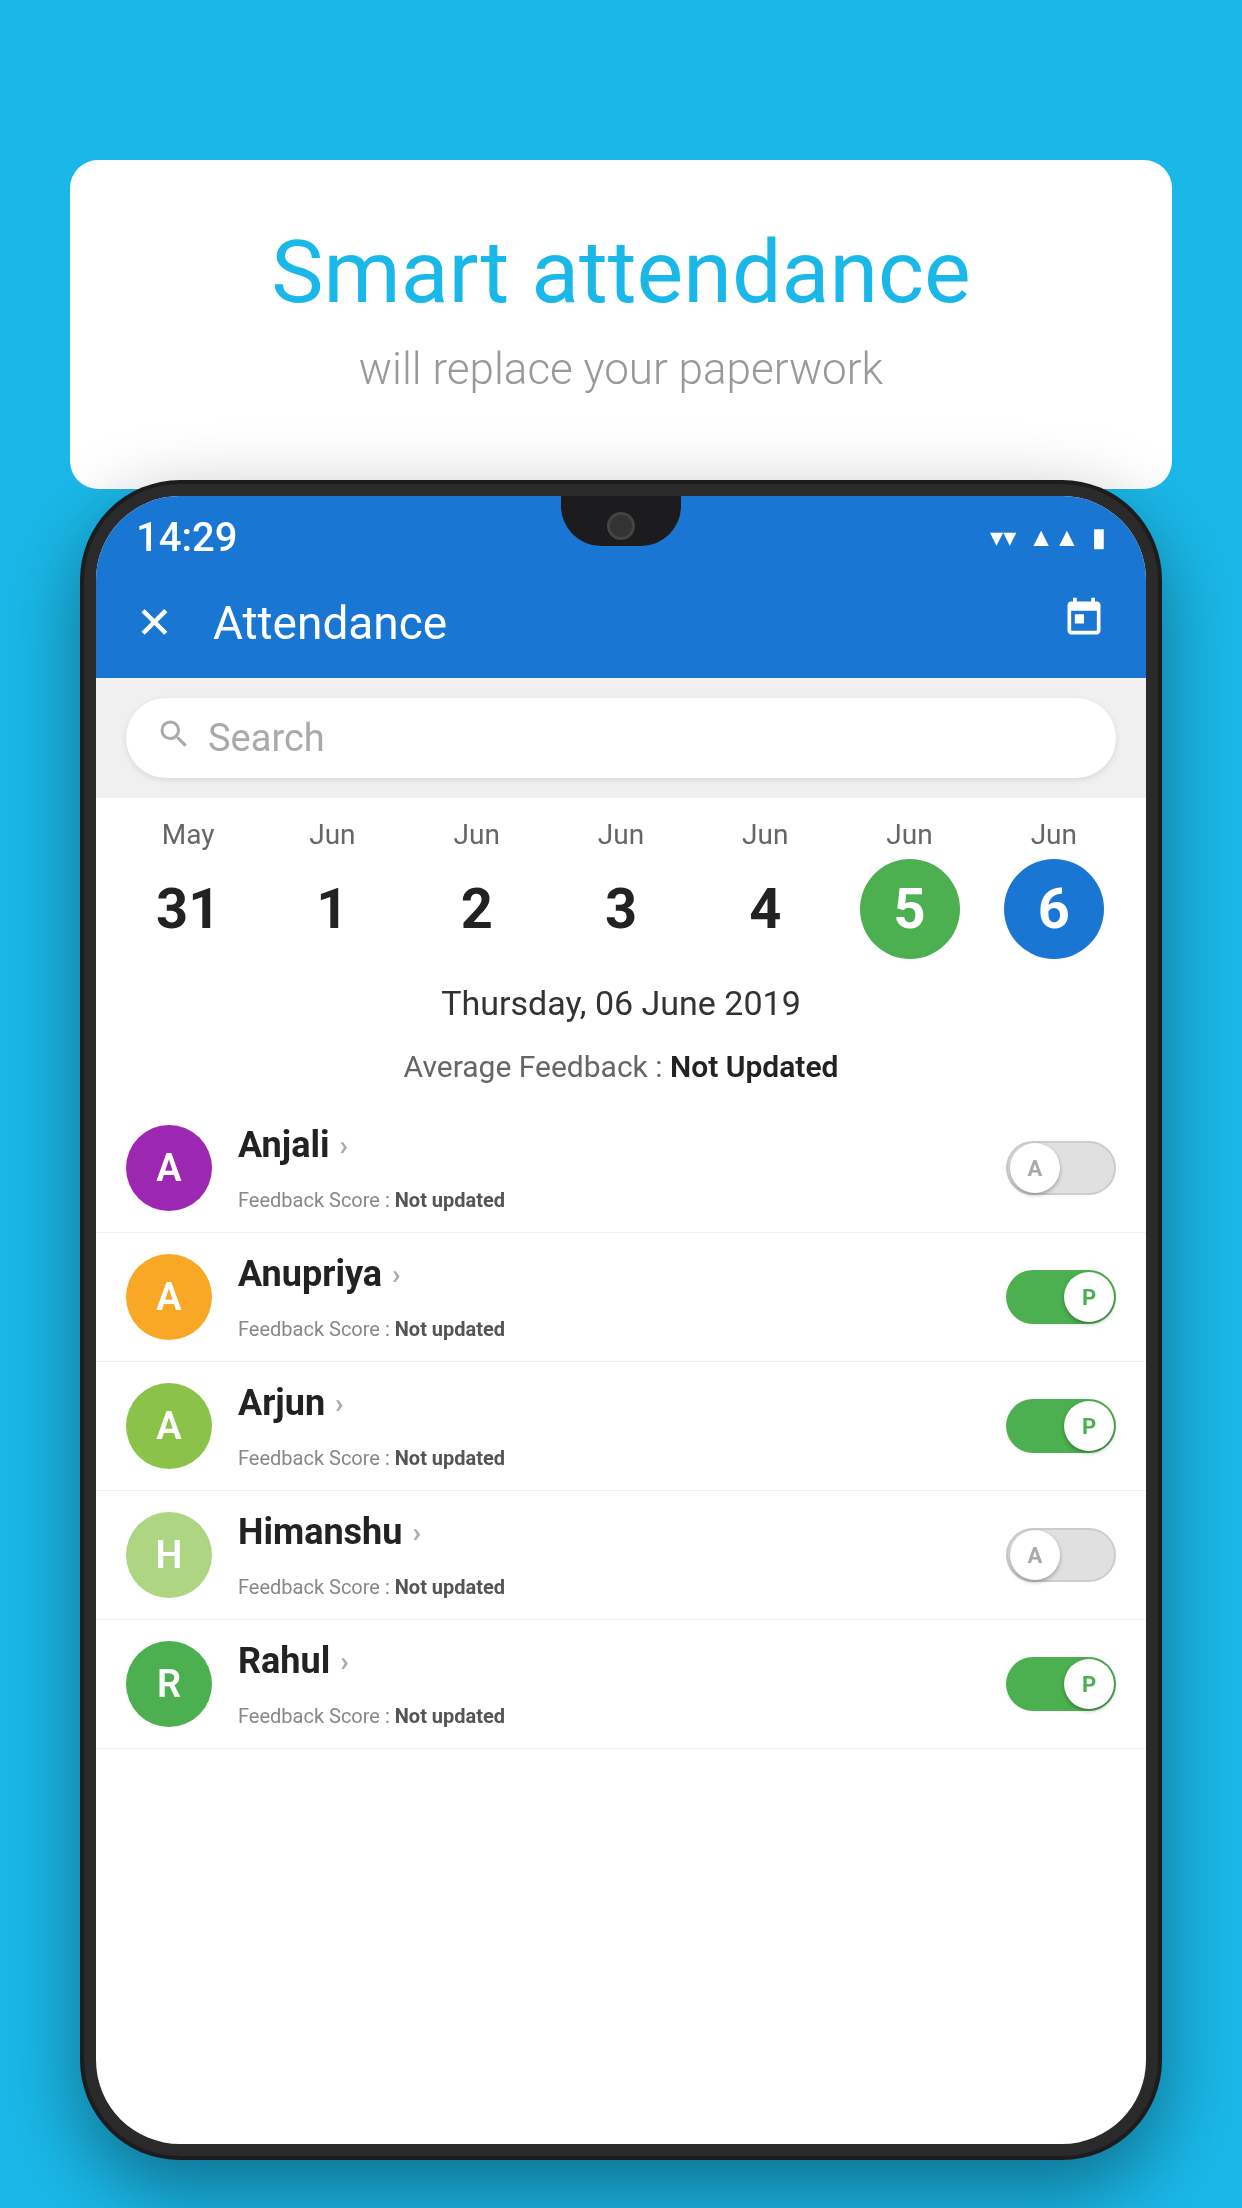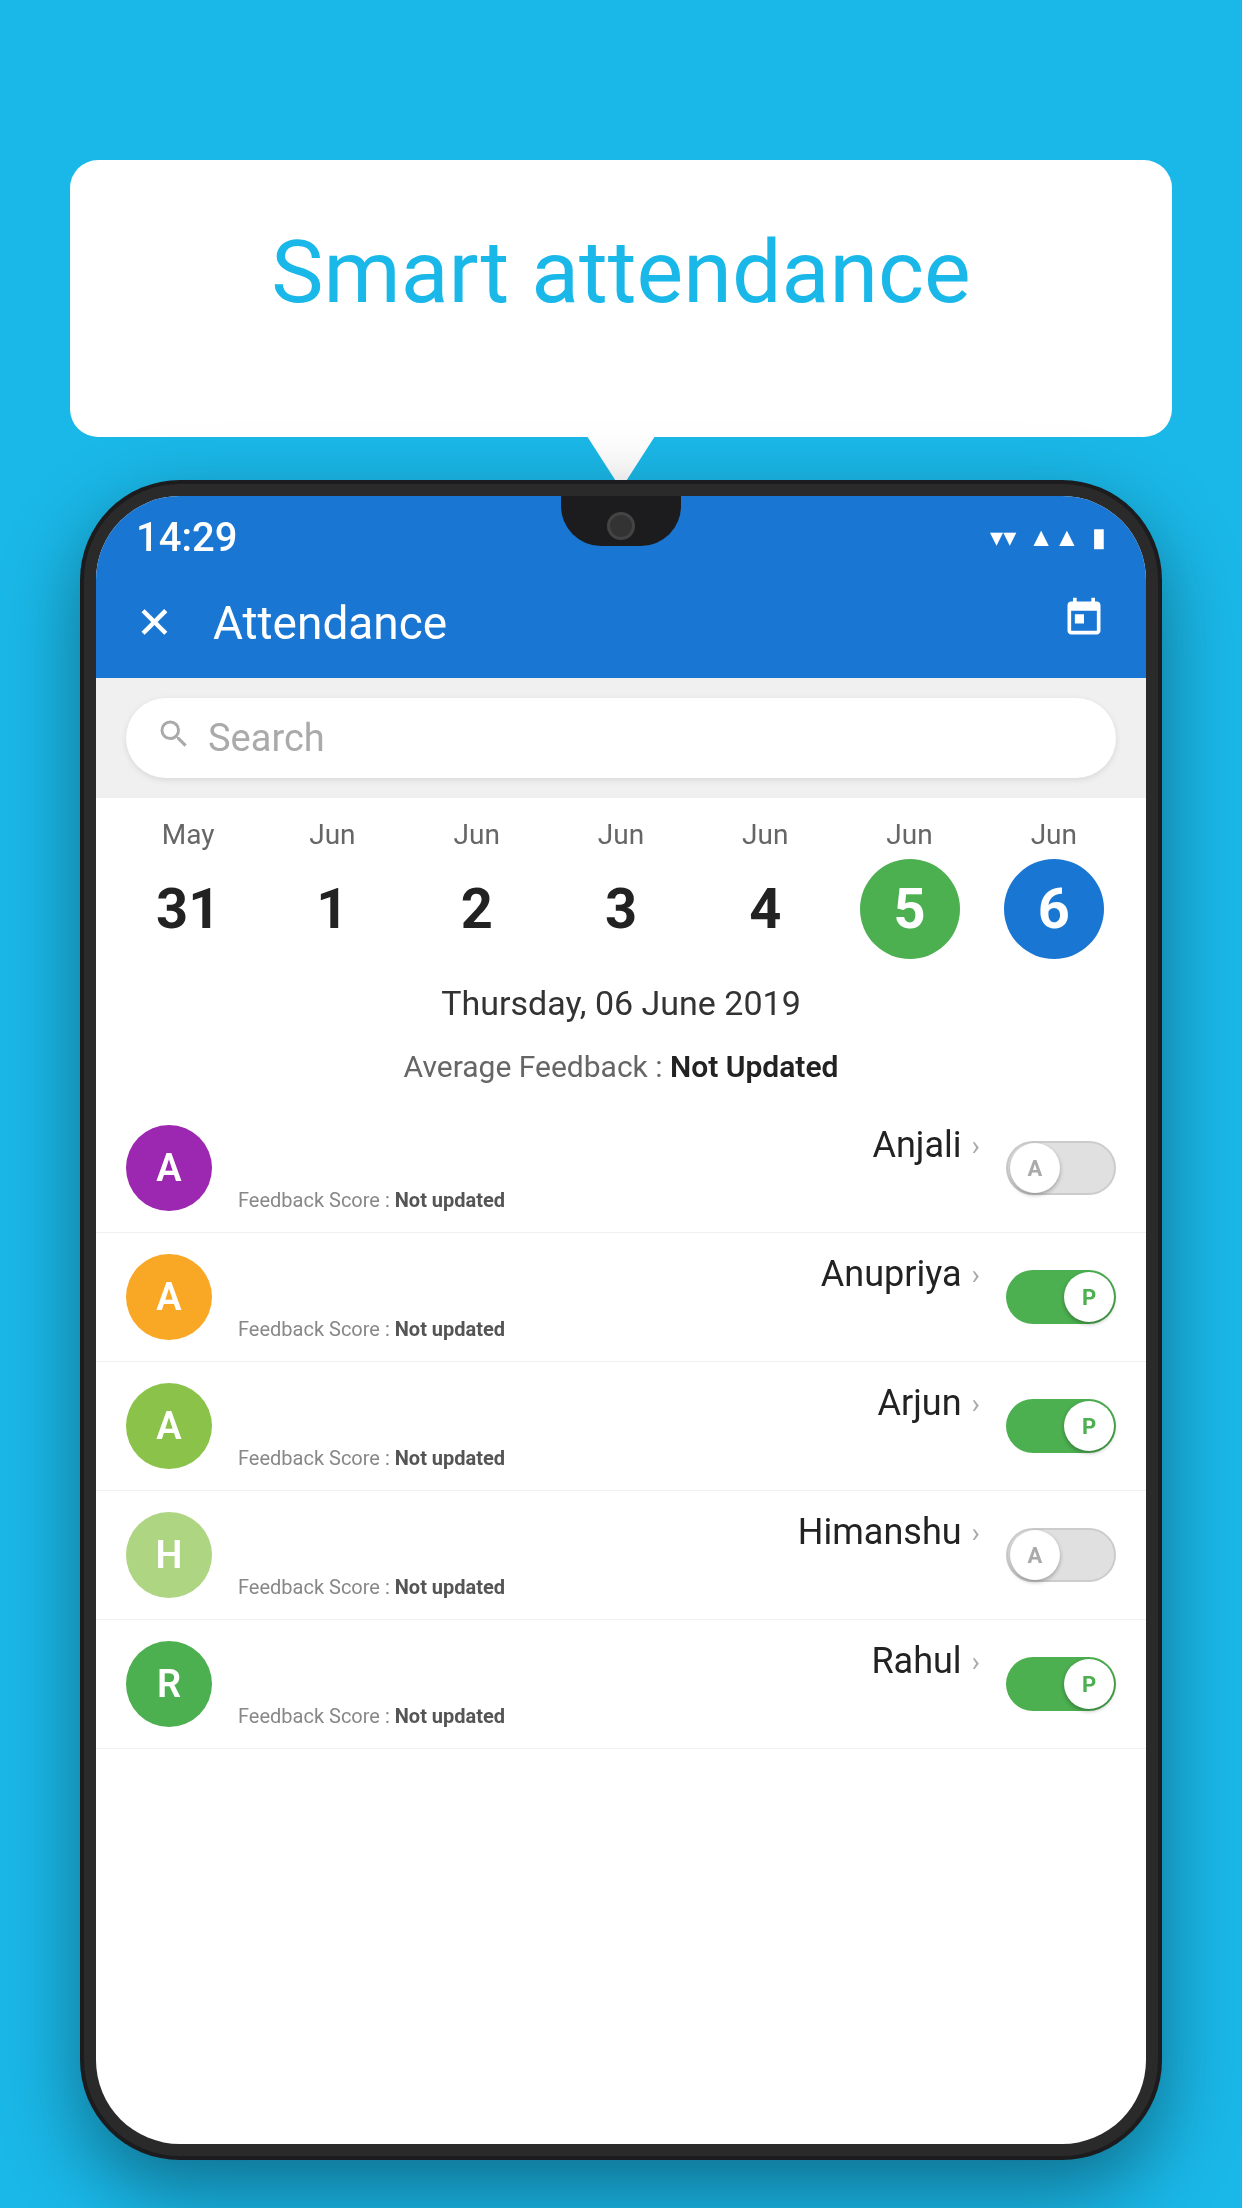--- a/index.html
+++ b/index.html
@@ -308,25 +308,24 @@
       flex-shrink: 0;
     }
 
     .student-info {
       flex: 1;
     }
 
     .student-name {
       font-size: 36px;
       color: #222;
-      font-weight: 400;
+      font-weight: 700;
       display: flex;
       align-items: center;
       gap: 10px;
-      justify-content: flex-end;
     }
 
     .student-name .chevron {
       color: #aaa;
       font-size: 28px;
     }
 
     .student-feedback {
       font-size: 20px;
       color: #888;
@@ -380,20 +379,21 @@
       right: 2px;
       color: #4caf50;
     }
   </style>
 </head>
 <body>
 
 <div class="speech-bubble-container">
   <div class="speech-bubble">
     <div class="title">Smart attendance</div>
+    <div class="subtitle">will replace your paperwork</div>
   </div>
 </div>
 
 <div class="phone-container">
   <div class="phone">
 
     <div class="phone-screen">
 
       <div class="notch">
         <div class="notch-camera"></div>

